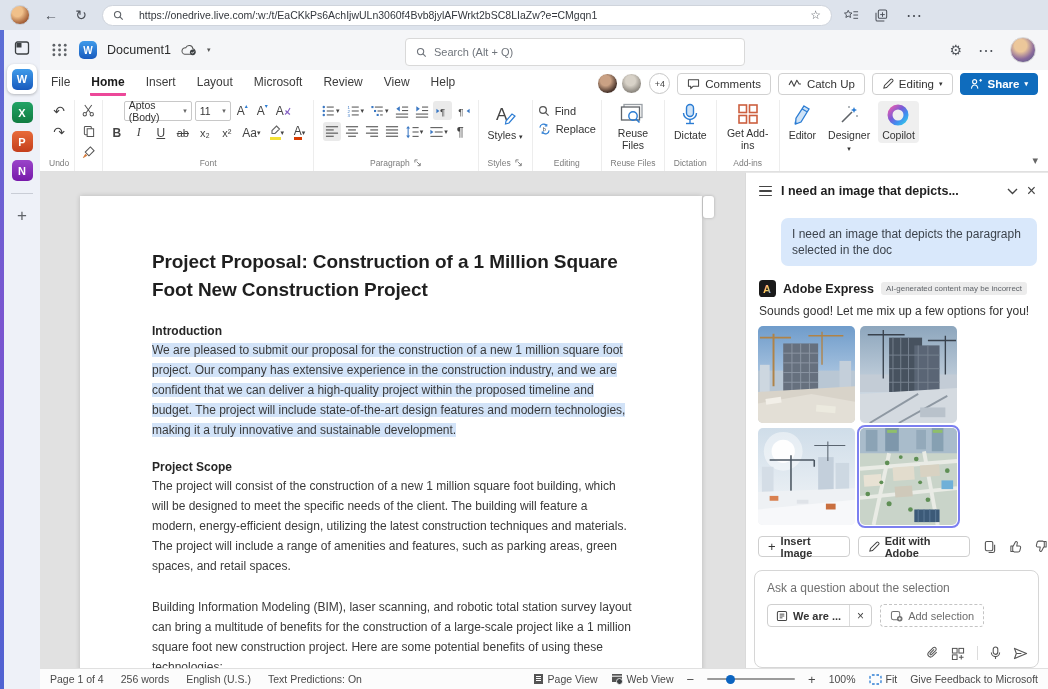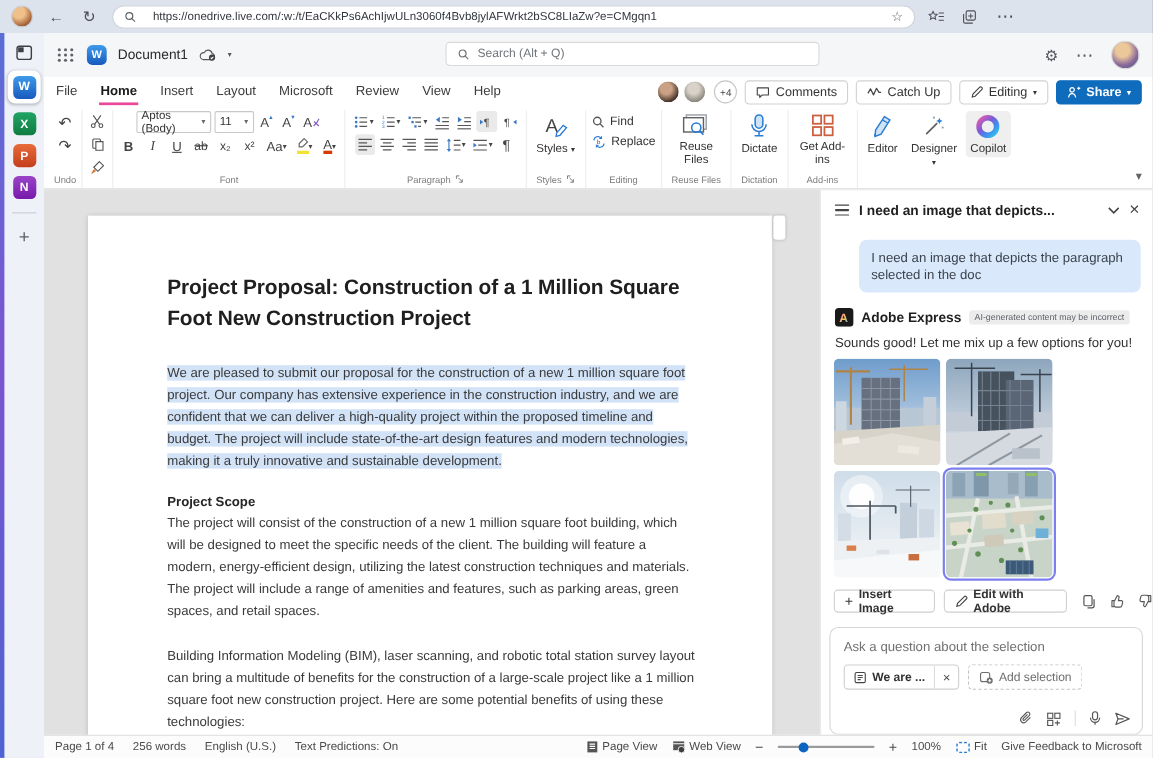--- a/index.html
+++ b/index.html
@@ -24,21 +24,21 @@
   .appic.ppt { background:linear-gradient(180deg,#e86b3a,#c43e1c); }
   .appic.onenote { background:linear-gradient(180deg,#9a44c9,#7719aa); }
   .activeapp { width:30px; height:30px; background:#fff; border-radius:7px; box-shadow:0 1px 3px rgba(0,0,0,.25); display:flex; align-items:center; justify-content:center; }
   .esep { width:22px; height:1px; background:#c9cdd6; margin:4px 0; }
   .eplus { color:#5f6368; font-size:17px; }
 
   
   .app { position:absolute; left:40px; top:30px; right:0; bottom:0; background:#fff; display:flex; flex-direction:column; }
 
   .whead { height:40px; background:#f5f6f8; position:relative; display:flex; align-items:center; padding:0 12px; gap:10px; }
-  .wsearch { position:absolute; left:365px; width:340px; height:22px; top:8px; background:#fff; border:1px solid #d9d9d9; border-radius:4px; display:flex; align-items:center; padding:0 10px; gap:7px; font-size:11px; color:#70757c; }
+  .wsearch { position:absolute; left:365px; width:340px; height:28px; top:8px; background:#fff; border:1px solid #d9d9d9; border-radius:4px; display:flex; align-items:center; padding:0 10px; gap:7px; font-size:11px; color:#70757c; }
   .doc-title { font-size:12.5px; color:#2b2b2b; }
   .whead-right { margin-left:auto; display:flex; align-items:center; gap:16px; color:#53575e; }
   .w-avatar { width:26px; height:26px; border-radius:50%; background:radial-gradient(circle at 40% 32%, #ecc79a 0 28%, #8a6a9c 62%, #45557e); border:1px solid #d8d8d8; }
 
   .menurow { height:27px; display:flex; align-items:center; padding:0 10px; background:#fff; }
   .tabs { display:flex; gap:19px; font-size:12px; color:#3c3c3c; }
   .tab { padding:4px 1px; cursor:default; }
   .tab.active { font-weight:bold; color:#1a1a1a; border-bottom:3px solid #ec4899; border-radius:1px; }
   .menu-right { margin-left:auto; display:flex; align-items:center; gap:7px; }
   .collab { width:21px; height:21px; border-radius:50%; border:1.5px solid #fff; }
@@ -66,21 +66,21 @@
   .fc { border-bottom:3px solid #d83b01; line-height:11px; font-size:12px; }
   .hlpen { display:inline-block; border-bottom:3px solid #f3e135; line-height:11px; }
   .bigbtn { display:flex; flex-direction:column; align-items:center; gap:2px; font-size:10.5px; color:#333; padding:2px 4px; border-radius:4px; text-align:center; line-height:1.15; }
   .bigbtn.sel { background:#efefef; }
   .ribbon-collapse { position:absolute; right:10px; bottom:4px; color:#666; font-size:11px; }
 
   
   .workspace { flex:1; position:relative; background:#e1e1e1; overflow:hidden; }
   .page { position:absolute; left:40px; top:24px; width:622px; height:510px; background:#fff; box-shadow:0 0 5px rgba(0,0,0,.18); }
   .pagepad { padding:52px 70px 0 72px; }
-  .dtitle { font-size:19px; font-weight:bold; color:#1f1f1f; line-height:28px; margin-bottom:25px; letter-spacing:-.1px; }
+  .dtitle { font-size:19px; font-weight:bold; color:#1f1f1f; line-height:28px; margin-bottom:8px; letter-spacing:-.1px; }
   .dh { font-size:12px; font-weight:bold; color:#262626; margin-top:20px; margin-bottom:2px; }
   .dp { font-size:12px; color:#3a3a3a; line-height:20px; }
   .dp .selhl { background:#d2e3f8; }
   .scrollthumb { position:absolute; left:663px; top:24px; width:11px; height:22px; background:#fff; border-radius:3px; box-shadow:0 0 3px rgba(0,0,0,.25); }
 
   
   .panel { position:absolute; right:0; top:0; bottom:0; width:303px; background:#fff; border-left:1px solid #dadada; border-top:1px solid #e8e8e8; display:flex; flex-direction:column; font-size:12px; color:#333; }
   .phead { display:flex; align-items:center; gap:9px; padding:9px 12px 6px 13px; }
   .phead .ptitle { font-size:12.5px; font-weight:bold; color:#1f1f1f; flex:1; }
   .ham { display:flex; flex-direction:column; gap:3px; }
@@ -637,20 +637,21 @@
       </div>
 
       <span class="ribbon-collapse">▾</span>
     </div>
 
     <div class="workspace">
 
       <div class="page">
         <div class="pagepad">
           <div class="dtitle">Project Proposal: Construction of a 1 Million Square Foot New Construction Project</div>
+          <div class="dh">Introduction</div>
           <div class="dp"><span class="selhl">We are pleased to submit our proposal for the construction of a new 1 million square foot project. Our company has extensive experience in the construction industry, and we are confident that we can deliver a high-quality project within the proposed timeline and budget. The project will include state-of-the-art design features and modern technologies, making it a truly innovative and sustainable development.</span></div>
           <div class="dh">Project Scope</div>
           <div class="dp">The project will consist of the construction of a new 1 million square foot building, which will be designed to meet the specific needs of the client. The building will feature a modern, energy-efficient design, utilizing the latest construction techniques and materials. The project will include a range of amenities and features, such as parking areas, green spaces, and retail spaces.</div>
           <div class="dp" style="margin-top:21px">Building Information Modeling (BIM), laser scanning, and robotic total station survey layout can bring a multitude of benefits for the construction of a large-scale project like a 1 million square foot new construction project. Here are some potential benefits of using these technologies:</div>
         </div>
       </div>
       <div class="scrollthumb"></div>
 
       <div class="panel">
         <div class="phead">

